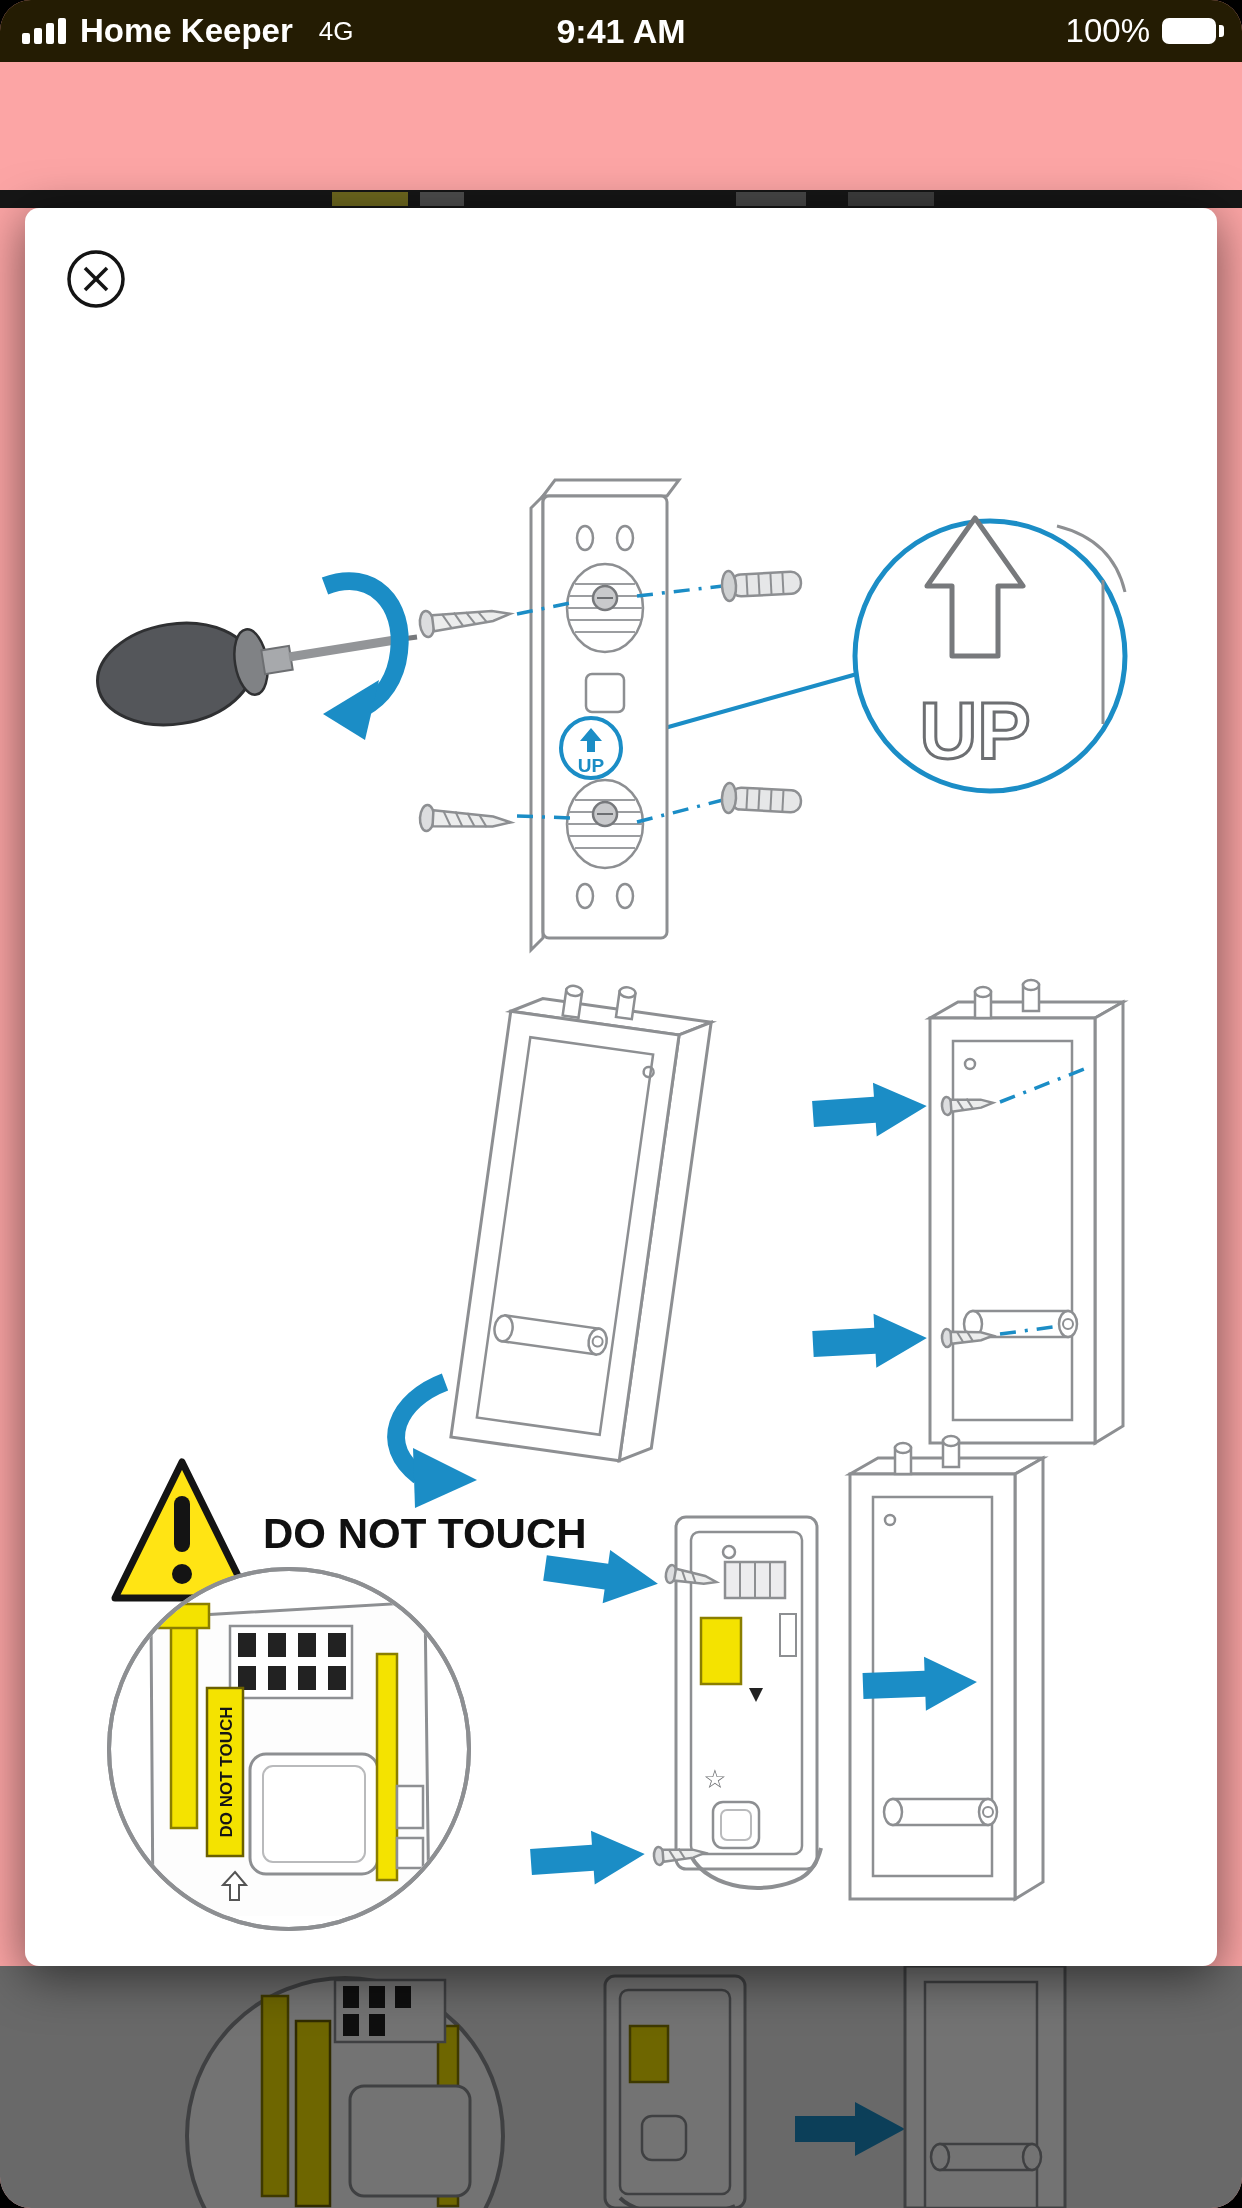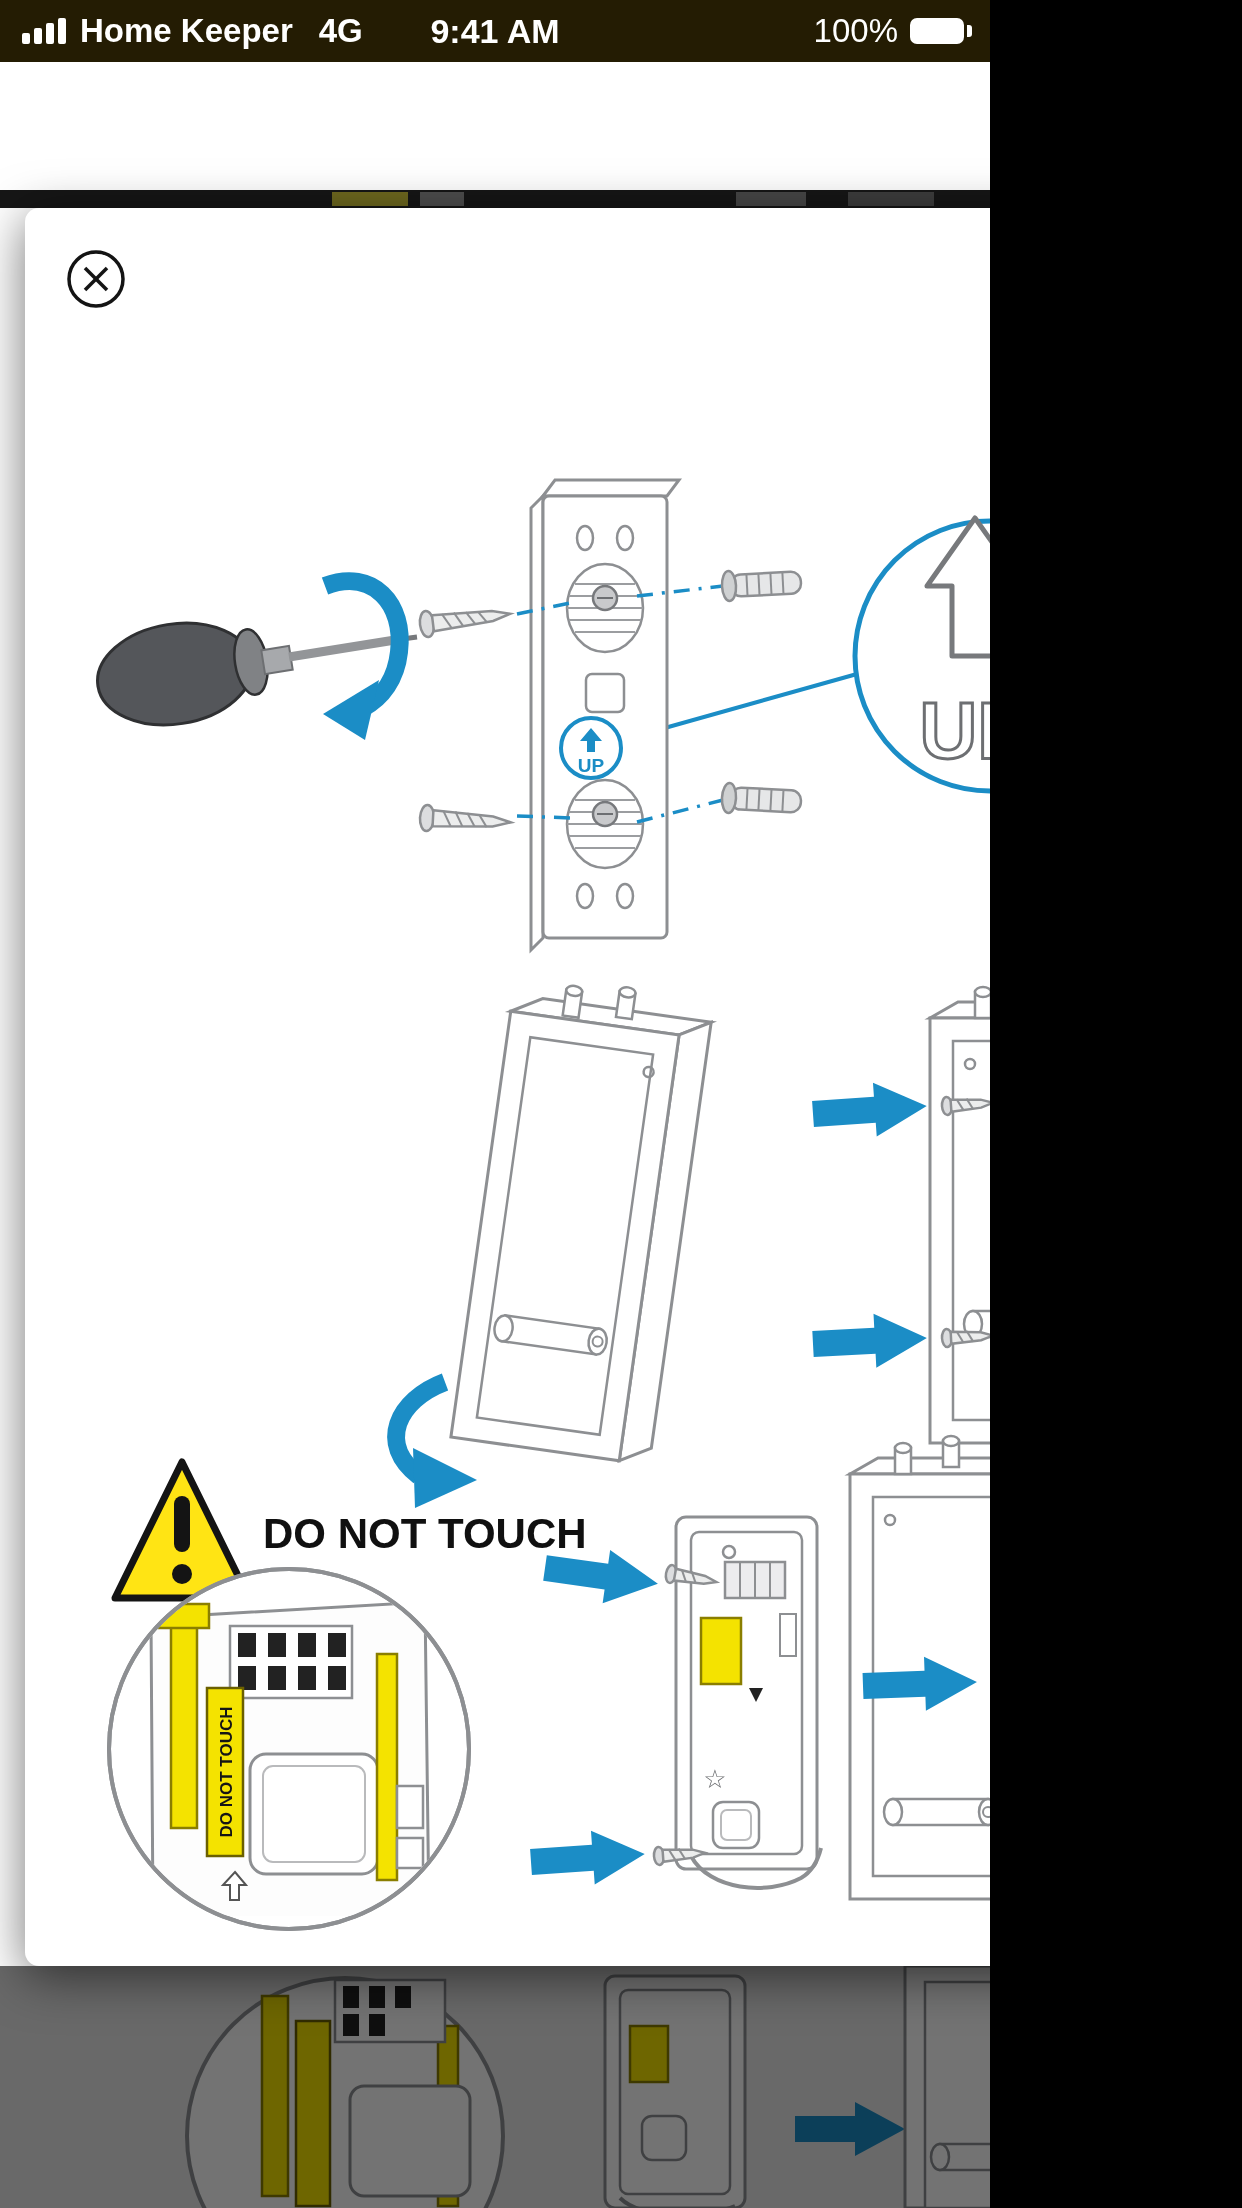--- a/index.html
+++ b/index.html
@@ -1,24 +1,24 @@
 <!DOCTYPE html>
 <html><head>
 <meta charset="utf-8">
 <style>
   html,body{margin:0;padding:0;background:#000;}
-  .screen{position:relative;width:990px;height:2208px;overflow:hidden;background:#ffffff;font-family:"Liberation Sans",sans-serif;}
+  .screen{position:relative;width:1242px;height:2208px;overflow:hidden;background:#fca5a5;font-family:"Liberation Sans",sans-serif;border-radius:31px;}
 
   
   .status-bar{position:absolute;top:0;left:0;width:100%;height:62px;background:#241c03;display:flex;align-items:center;color:#fff;z-index:30;}
   .signal{display:flex;align-items:flex-end;gap:4px;margin-left:22px;}
   .signal span{display:block;width:8px;background:#fff;border-radius:2px;}
   .s1{height:11px}.s2{height:16px}.s3{height:21px}.s4{height:26px}
   .carrier{margin-left:14px;font-size:33px;font-weight:600;}
-  .network{margin-left:26px;font-size:33px;font-weight:700;}
+  .network{margin-left:26px;font-size:26px;font-weight:400;}
   .time{position:absolute;left:50%;transform:translateX(-50%);font-size:34px;font-weight:700;text-align:center;}
   .batt-group{position:absolute;right:26px;display:flex;align-items:center;gap:12px;}
   .batt-pct{font-size:33px;font-weight:400;}
   .batt{position:relative;width:54px;height:26px;background:#fff;border-radius:7px;}
   .batt:after{content:"";position:absolute;right:-8px;top:7px;width:5px;height:12px;background:#fff;border-radius:0 3px 3px 0;}
 
   
   .nav-bar{position:absolute;top:62px;left:0;width:100%;height:128px;background:#6e6112;display:flex;align-items:center;z-index:30;}
   .back-btn{margin-left:26px;width:46px;height:74px;display:flex;align-items:center;cursor:pointer;}
   .nav-title{margin-left:16px;font-size:43px;font-weight:700;color:#42401f;white-space:nowrap;overflow:hidden;width:1110px;}

